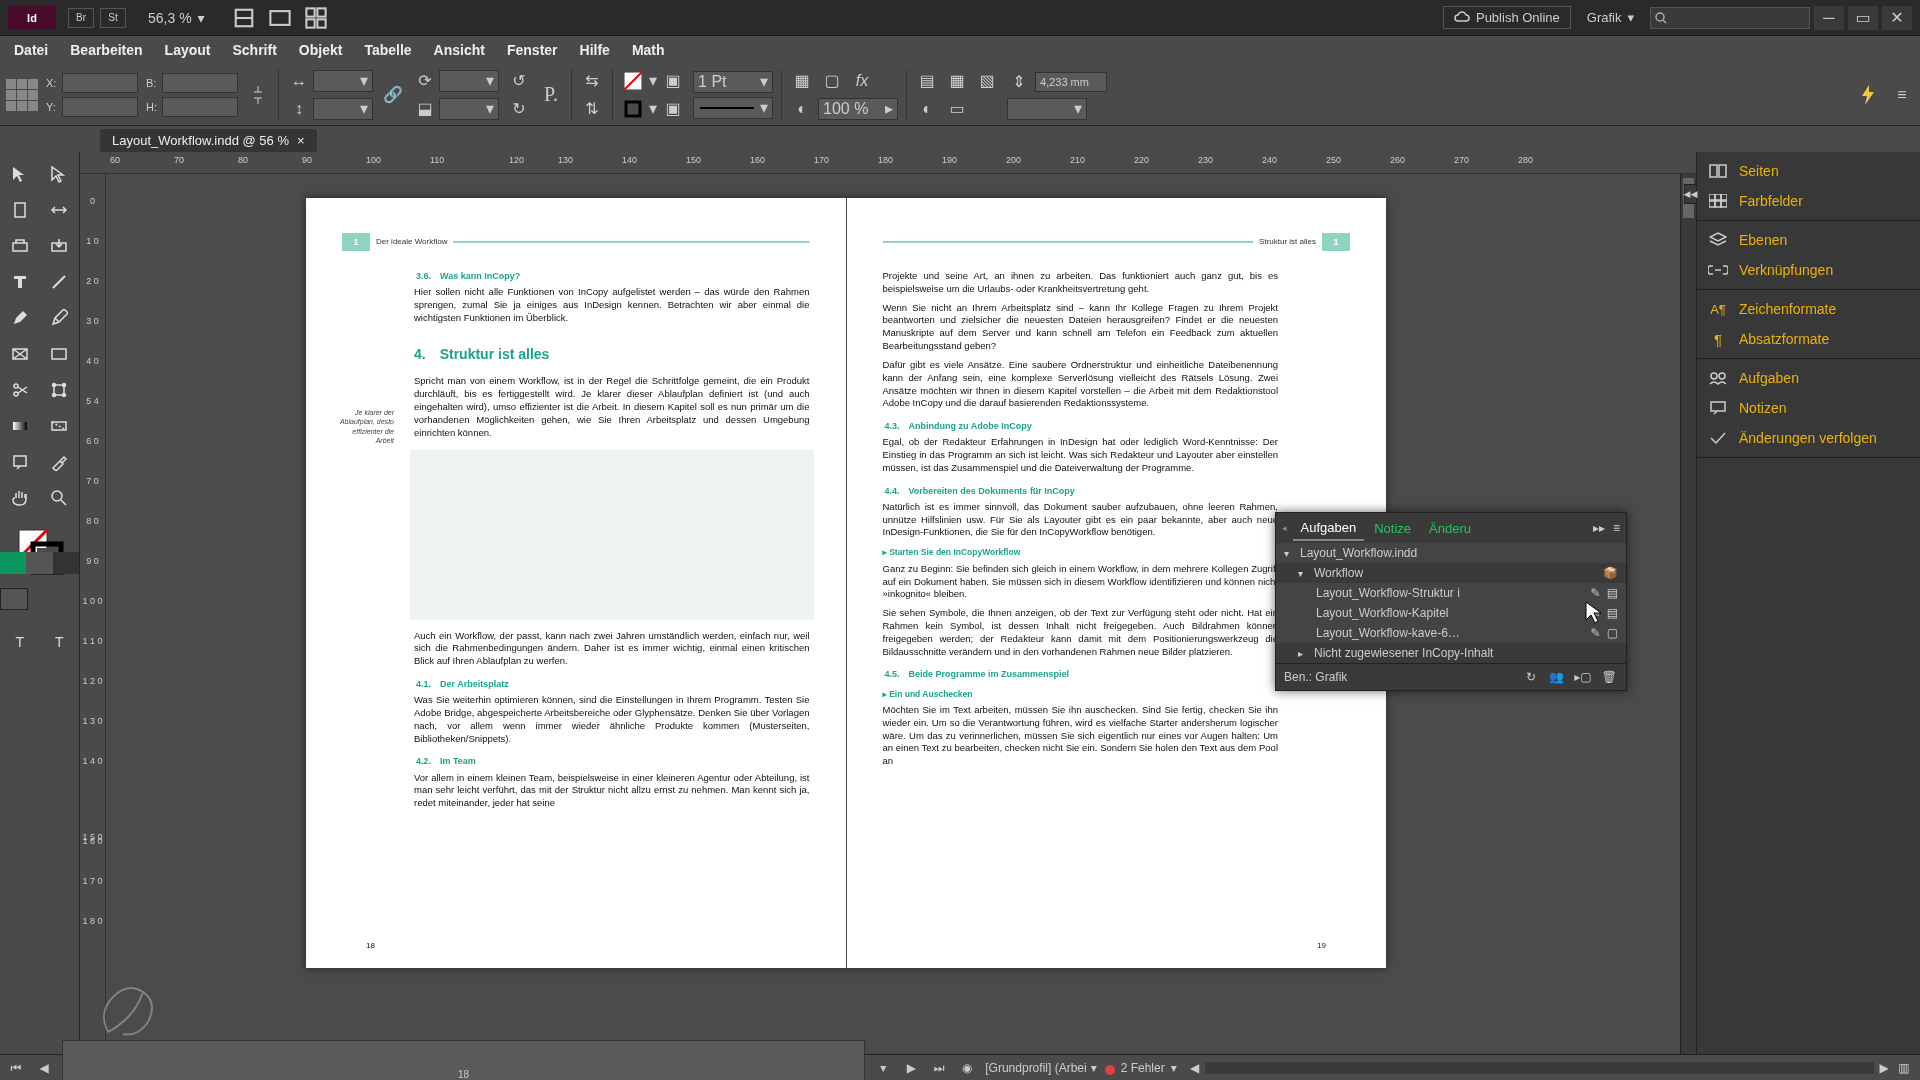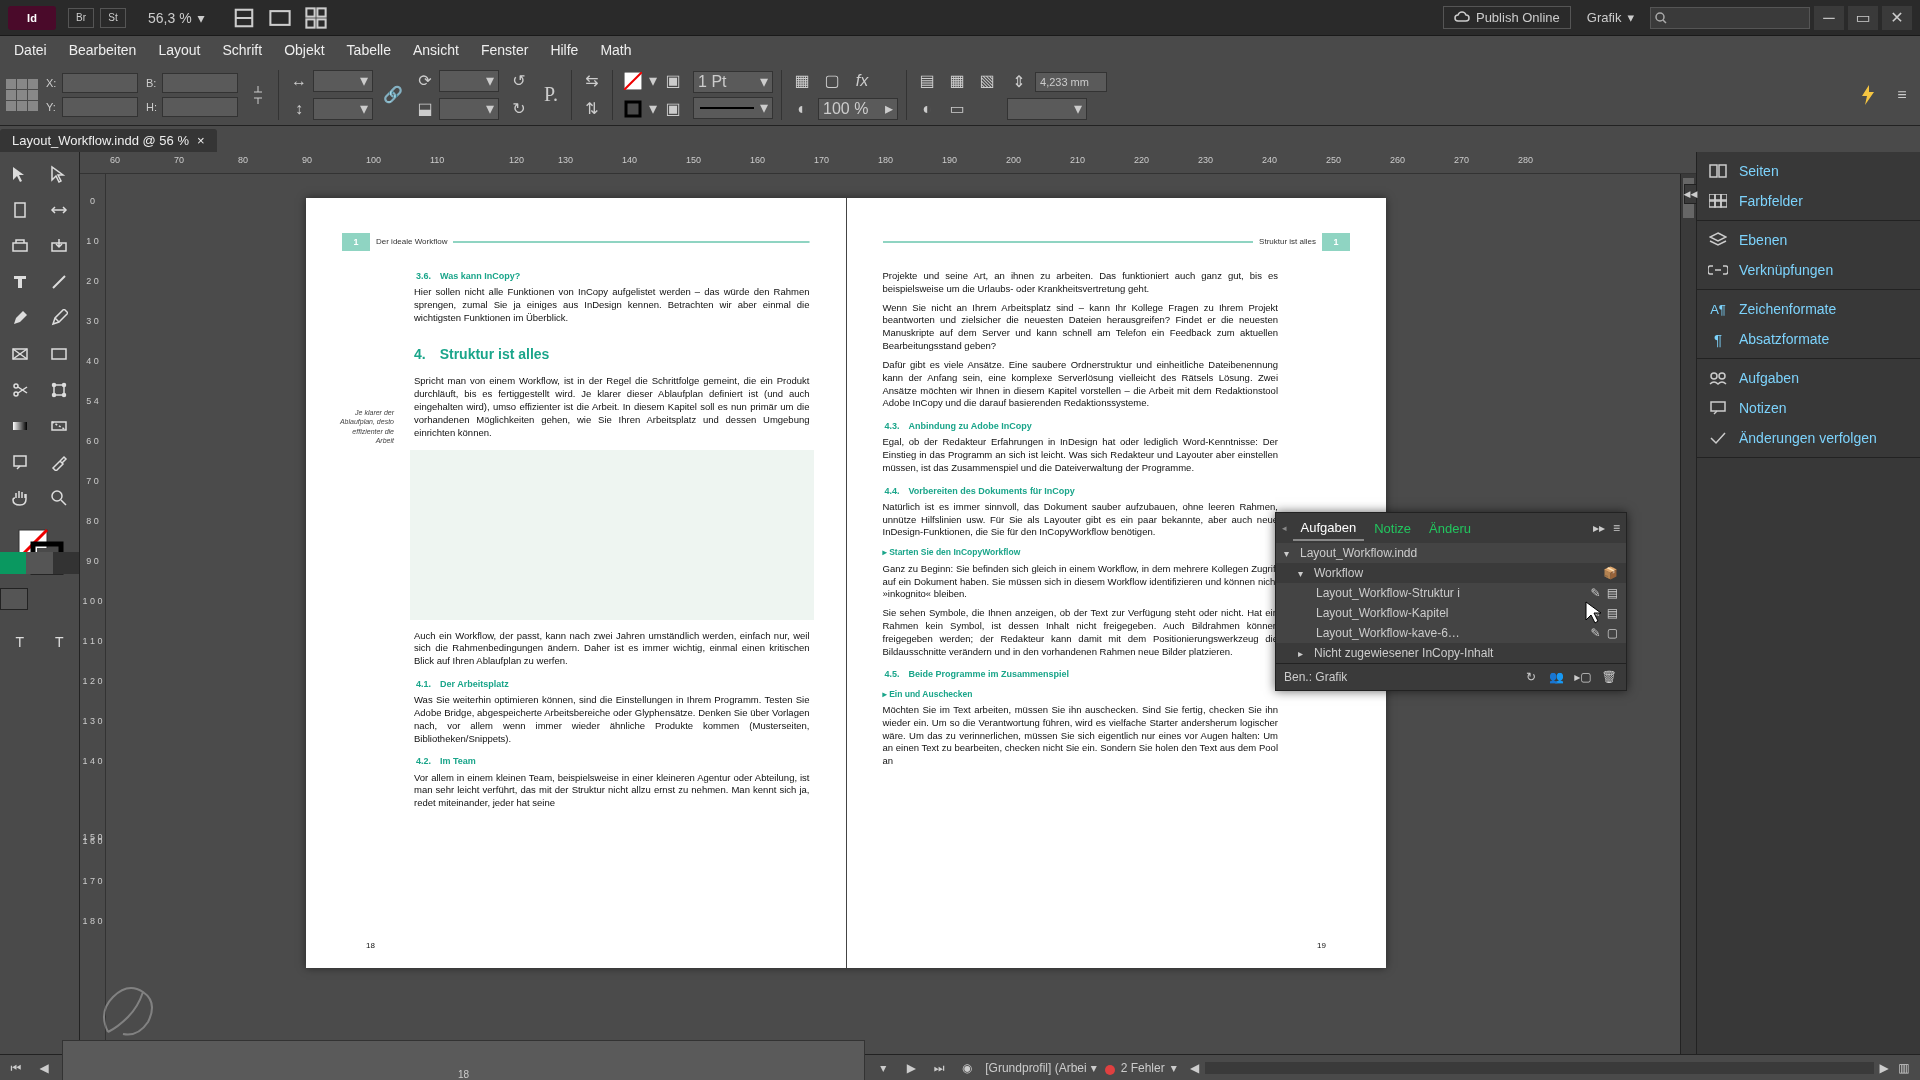--- a/index.html
+++ b/index.html
@@ -14,38 +14,38 @@
 .title-bar .cloud-btn{ border:1px solid #555; padding:3px 10px; display:flex; gap:6px; align-items:center; font-size:13px;}
 .title-bar .ws-select{ margin-left:16px; font-size:13px; display:flex;align-items:center; gap:6px;}
 .title-bar .search-box{ width:160px; height:22px; background:#3a3a3a; border:1px solid #555; margin-left:16px; display:flex;align-items:center; padding:0 4px;}
 .title-bar .search-box svg{flex-shrink:0;}
 .window-controls{display:flex; margin-left:auto;}
 .window-controls div{width:30px; height:24px; display:flex;align-items:center;justify-content:center; margin-left:4px; background:#3a3a3a;}
 .title-bar .toolbar-icons{display:flex; gap:14px; margin-left:20px;}
 .tb-icon{width:22px;height:22px; display:flex;align-items:center;justify-content:center;}
 
 
-.menu-bar { height: 28px; background: #4a4a4a; display: flex; align-items: center; padding: 0 4px; gap: 2px; }
+.menu-bar { height: 28px; background: #4a4a4a; display: flex; align-items: center; padding: 0 4px; gap: 2px; font-weight: bold; }
 .menu-bar .menu-item { padding: 4px 10px; font-size: 14px; color: #eee; cursor: default; }
 
 
 .control-strip { height: 62px; background: #4a4a4a; border-bottom: 1px solid #222; display: flex; align-items: center; padding: 0 6px; gap:8px;}
 .ctrl-grid{width:32px;height:32px; display:grid; grid-template-columns:repeat(3,1fr); grid-template-rows:repeat(3,1fr); gap:1px;}
 .ctrl-grid span{background:#888;}
 .ctrl-row{display:flex;flex-direction:column; gap:4px;}
 .ctrl-field{display:flex;align-items:center; gap:2px;}
 .ctrl-field label{font-size:11px; width:14px;}
 .ctrl-field input{width:76px;height:20px;background:#5a5a5a;border:1px solid #333;color:#ccc;font-size:11px;padding:0 4px;}
 .ctrl-sep{width:1px; height:50px; background:#333;}
 .ctrl-ic{width:24px;height:24px; display:flex;align-items:center;justify-content:center;}
 .dd{width:60px;height:22px;background:#5a5a5a;border:1px solid #333;display:flex;align-items:center;justify-content:flex-end;padding-right:4px;}
 .dd.wide{width:80px;}
 
 
-.tab-bar{height:26px; background:#4a4a4a; display:flex;align-items:flex-end; }
+.tab-bar{height:26px; background:#4a4a4a; display:flex;align-items:flex-end; padding-left:100px;}
 .doc-tab{background:#353535; padding:4px 12px; font-size:13px; color:#eee; display:flex;align-items:center; gap:8px; border-radius:3px 3px 0 0;}
 
 
 .main-area{display:flex; height:calc(1080px - 36px - 28px - 62px - 26px - 26px);}
 .toolbox{width:80px; background:#4a4a4a; display:grid; grid-template-columns:1fr 1fr; grid-auto-rows:36px; gap:0; padding-top:4px; border-right:1px solid #222;}
 .tool{display:flex;align-items:center;justify-content:center; color:#ddd;}
 .tool svg{width:18px;height:18px;}
 .fill-stroke{grid-column:1/3; height:70px; display:flex;align-items:center;justify-content:center;}
 .swatch-row{grid-column:1/3; height:22px; display:flex;}
 .swatch-row span{flex:1; height:100%;}
@@ -74,21 +74,21 @@
 .page-foot{position:absolute; bottom:16px; font-size:8px;}
 .page.left .page-foot{left:60px;}
 .page.right .page-foot{right:60px;}
 
 .scrollbar-v{width:16px; background:#3a3a3a; border-left:1px solid #222;}
 .scrollbar-v .thumb{background:#666; margin:2px; height:40px;}
 
 
 .right-dock{width:224px; background:#383838; border-left:1px solid #222; display:flex; flex-direction:column;}
 .panel-group{border-bottom:1px solid #222; padding:4px 0;}
-.panel-item{display:flex; align-items:center; gap:10px; padding:6px 10px; font-size:14px; color:#7dd3fc;}
+.panel-item{display:flex; align-items:center; gap:10px; padding:6px 10px; font-size:14px; color:#eab308;}
 .panel-item .pi-icon{width:22px;height:18px; display:flex;align-items:center;justify-content:center;}
 
 
 .float-panel{position:absolute; top:512px; left:1275px; width:352px; background:#3a3a3a; border:1px solid #222; box-shadow:0 0 10px rgba(0,0,0,0.6); font-size:12px; z-index:100;}
 .fp-tabs{height:30px; display:flex; align-items:center; padding:0 6px; gap:2px;}
 .fp-tab{padding:4px 8px; color:#22c55e; font-size:13px;}
 .fp-tab.active{color:#fff; border-bottom:2px solid #888;}
 .fp-tabs .fp-controls{margin-left:auto; display:flex; gap:8px;}
 .fp-body{background:#444;}
 .fp-row{display:flex; align-items:center; padding:3px 8px; gap:6px;}

